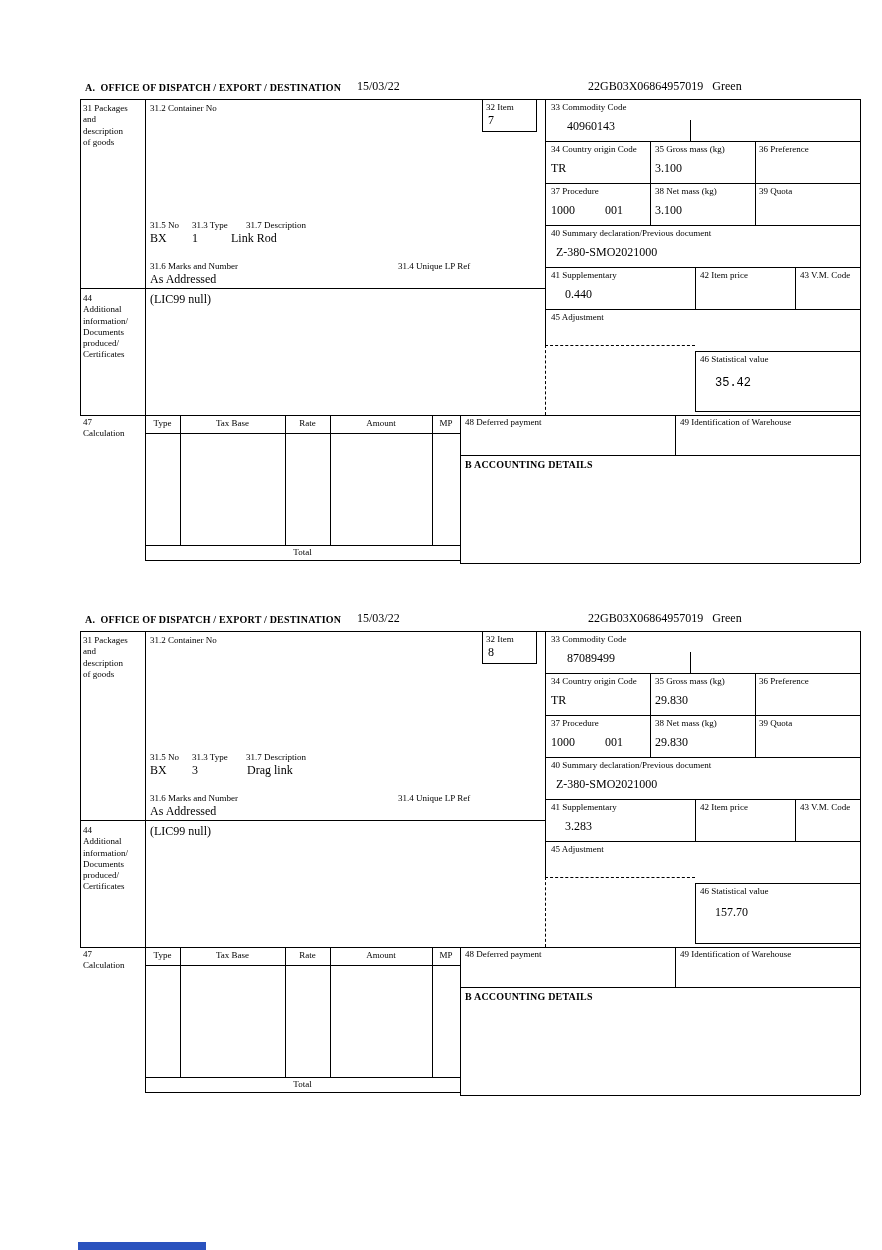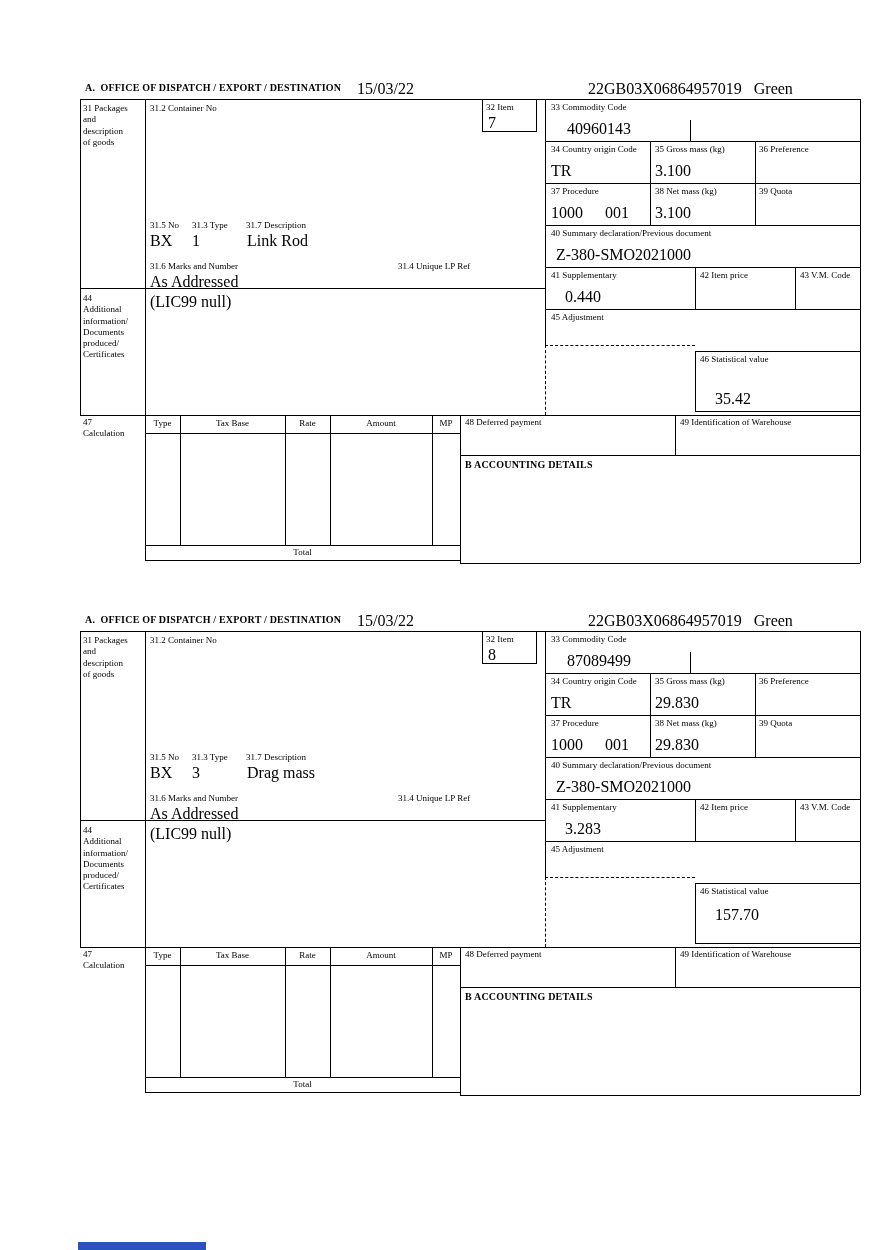--- a/index.html
+++ b/index.html
@@ -4,21 +4,21 @@
 <style>
   html,body{margin:0;padding:0;background:#ffffff;}
   #page{position:relative;width:882px;height:1250px;background:#ffffff;
         font-family:"Liberation Serif","DejaVu Serif",serif;color:#000;overflow:hidden;}
   .section{position:absolute;left:80px;width:781px;height:492px;}
   .hl{position:absolute;height:0;border-top:1px solid #000;}
   .vl{position:absolute;width:0;border-left:1px solid #000;}
   .hl.dash{border-top-style:dashed;}
   .vl.dash{border-left-style:dashed;}
   .lbl{position:absolute;font-size:9px;line-height:1.25;white-space:nowrap;}
-  .val{position:absolute;font-size:16px;line-height:1.1;white-space:pre;}
+  .val{position:absolute;font-size:12px;line-height:1.1;white-space:pre;}
   .hdr{position:absolute;font-size:10px;font-weight:bold;white-space:pre;letter-spacing:0.2px;}
   .stack span{display:block;white-space:nowrap;}
   .ctr{text-align:center;}
   .box{position:absolute;}
 </style>
 </head>
 <body>
 
 <div id="page">
   <div class="box" style="left:78px;top:1242px;width:128px;height:8px;background:#2a52be;"></div>
@@ -75,36 +75,36 @@
 
     <div class="lbl" style="left:471px;top:190px;">41 Supplementary</div>
     <div class="val" style="left:485px;top:208px;">0.440</div>
     <div class="lbl" style="left:620px;top:190px;">42 Item price</div>
     <div class="lbl" style="left:720px;top:190px;">43 V.M. Code</div>
 
     <div class="lbl" style="left:471px;top:232px;">45 Adjustment</div>
 
     <div class="box" style="left:615px;top:271px;width:165px;height:59px;border:1px solid #000;border-right:none;"></div>
     <div class="lbl" style="left:620px;top:274px;">46 Statistical value</div>
-    <div class="val" style="left:635px;top:310px;">35.42</div>
+    <div class="val" style="left:635px;top:297px;font-family:Liberation Mono, monospace;">35.42</div>
 
     <div class="lbl stack" style="left:3px;top:23px;">
       <span>31 Packages</span>
       <span>and</span>
       <span>description</span>
       <span>of goods</span>
     </div>
 
     <div class="lbl" style="left:70px;top:23px;">31.2 Container No</div>
     <div class="lbl" style="left:70px;top:140px;">31.5 No</div>
     <div class="lbl" style="left:112px;top:140px;">31.3 Type</div>
     <div class="lbl" style="left:166px;top:140px;">31.7 Description</div>
     <div class="val" style="left:70px;top:152px;">BX</div>
     <div class="val" style="left:112px;top:152px;">1</div>
-    <div class="val" style="left:167px;top:152px;text-align:center;">Link Rod</div>
+    <div class="val" style="left:151px;top:152px;text-align:center;">Link Rod</div>
     <div class="lbl" style="left:70px;top:181px;">31.6 Marks and Number</div>
     <div class="lbl" style="left:318px;top:181px;">31.4 Unique LP Ref</div>
     <div class="val" style="left:70px;top:193px;">As Addressed</div>
 
     <div class="lbl stack" style="left:3px;top:213px;">
       <span>44</span>
       <span>Additional</span>
       <span>information/</span>
       <span>Documents</span>
       <span>produced/</span>
@@ -208,21 +208,21 @@
       <span>description</span>
       <span>of goods</span>
     </div>
 
     <div class="lbl" style="left:70px;top:23px;">31.2 Container No</div>
     <div class="lbl" style="left:70px;top:140px;">31.5 No</div>
     <div class="lbl" style="left:112px;top:140px;">31.3 Type</div>
     <div class="lbl" style="left:166px;top:140px;">31.7 Description</div>
     <div class="val" style="left:70px;top:152px;">BX</div>
     <div class="val" style="left:112px;top:152px;">3</div>
-    <div class="val" style="left:167px;top:152px;">Drag mass</div>
+    <div class="val" style="left:167px;top:152px;">Drag link</div>
     <div class="lbl" style="left:70px;top:181px;">31.6 Marks and Number</div>
     <div class="lbl" style="left:318px;top:181px;">31.4 Unique LP Ref</div>
     <div class="val" style="left:70px;top:193px;">As Addressed</div>
 
     <div class="lbl stack" style="left:3px;top:213px;">
       <span>44</span>
       <span>Additional</span>
       <span>information/</span>
       <span>Documents</span>
       <span>produced/</span>

